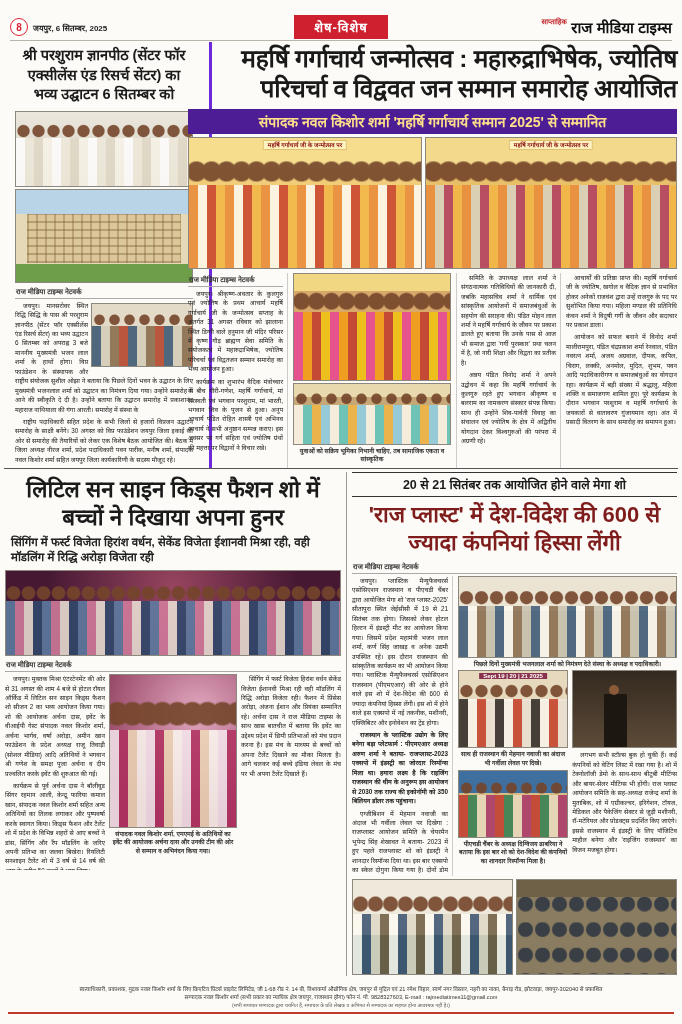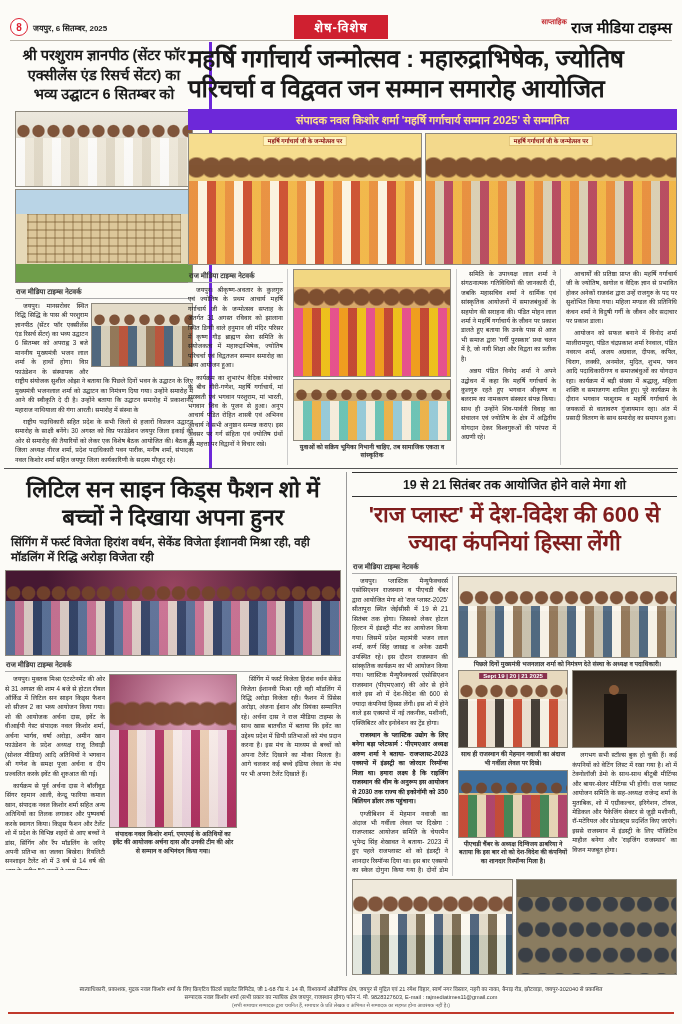--- a/index.html
+++ b/index.html
@@ -67,22 +67,22 @@
 
   
   .left-col{position:absolute;top:42px;left:15px;width:178px;bottom:556px;border-right:3px solid #6d28d9;padding-right:16px;}
   .left-col h2{font-size:14.5px;line-height:1.35;font-weight:bold;text-align:center;margin:4px 2px 6px;}
   .lphoto1{height:74px;margin-bottom:2px;}
   .lphoto2{height:92px;margin-bottom:2px;}
   .inset{float:right;width:100px;height:62px;margin:2px 0 2px 3px;}
 
   
   .main-art{position:absolute;top:42px;left:188px;right:5px;}
-  .main-art h1{font-size:24.5px;line-height:1.22;font-weight:bold;text-align:left;margin:2px 0 5px;letter-spacing:-.3px;}
-  .kicker-bar{background:#6d28d9;color:#ffe08a;font-size:11px;font-weight:bold;text-align:center;padding:3px 4px;margin-bottom:3px;}
+  .main-art h1{font-size:24.5px;line-height:1.22;font-weight:bold;text-align:right;margin:2px 0 5px;letter-spacing:-.3px;}
+  .kicker-bar{background:#4c1d95;color:#ffe08a;font-size:14px;font-weight:bold;text-align:center;padding:3px 4px;margin-bottom:3px;}
   .main-photos{display:flex;gap:3px;height:132px;margin-bottom:4px;}
   .mp1{flex:0 0 232px;}
   .mp2{flex:1;}
   .main-text{display:flex;gap:5px;height:196px;}
   .mcol{overflow:hidden;}
   .mcol.c1{flex:0 0 95px;border-right:1px solid #ccc;padding-right:4px;}
   .mid-photos{flex:0 0 158px;display:flex;flex-direction:column;}
   .mid-photos .pA{height:106px;margin-bottom:2px;}
   .mid-photos .pB{height:60px;}
   .mcol.c3{flex:0 0 95px;border-right:1px solid #ccc;padding-right:4px;border-left:1px solid #ccc;padding-left:4px;}
@@ -202,21 +202,21 @@
         <div class="photo ph-pageant heads bodies"></div>
         <div class="caption">संपादक नवल किशोर शर्मा, एमएमई के अतिथियों का इवेंट की आयोजक अर्चना दास और उनकी टीम की ओर से सम्मान व अभिनंदन किया गया।</div>
       </div>
       <div class="fcol">
         <p>सिंगिंग में फर्स्ट विजेता हिरांश वर्धन सेकेंड विजेता ईशानवी मिश्रा रही वही मॉडलिंग में रिद्धि अरोड़ा विजेता रही। फैशन में प्रिंसेस अरोड़ा, अंजना ईशान और प्रियंका सम्मानित रहे। अर्चना दास ने राज मीडिया टाइम्स के साथ खास बातचीत में बताया कि इवेंट का उद्देश्य प्रदेश में छिपी प्रतिभाओं को मंच प्रदान करना है। इस मंच के माध्यम से बच्चों को अपना टैलेंट दिखाने का मौका मिलता है। आगे चलकर कई बच्चे इंडिया लेवल के मंच पर भी अपना टैलेंट दिखाते हैं।</p>
       </div>
     </div>
   </section>
 
   <section class="rajplast">
-    <div class="kicker2">19 से 21 सितंबर तक आयोजित होने वाले मेगा शो</div>
+    <div class="kicker2">20 से 21 सितंबर तक आयोजित होने वाले मेगा शो</div>
     <h1>'राज प्लास्ट' में देश-विदेश की 600 से ज्यादा कंपनियां हिस्सा लेंगी</h1>
     <div class="credit">राज मीडिया टाइम्स नेटवर्क</div>
     <div class="r-body">
       <div class="rcol1">
         <p>जयपुर। प्लास्टिक मैन्युफैक्चरर्स एसोसिएशन राजस्थान व पीएचडी चैंबर द्वारा आयोजित मेगा शो 'राज प्लास्ट-2025' सीतापुरा स्थित जेईसीसी में 19 से 21 सितंबर तक होगा। जिसको लेकर होटल हिल्टन में इंडस्ट्री मीट का आयोजन किया गया। जिसमें प्रदेश महामंत्री भजन लाल शर्मा, कर्ण सिंह जाखड़ व अनेक उद्यमी उपस्थित रहे। इस दौरान राजस्थान की सांस्कृतिक कार्यक्रम का भी आयोजन किया गया। प्लास्टिक मैन्युफैक्चरर्स एसोसिएशन राजस्थान (पीएमएआर) की ओर से होने वाले इस शो में देश-विदेश की 600 से ज्यादा कंपनियां हिस्सा लेंगी। इस शो में होने वाले इस एक्सपो में नई तकनीक, मशीनरी, एक्जिबिटर और इनोवेशन का ट्रेंड होगा।</p>
         <p class="lead-b">राजस्थान के प्लास्टिक उद्योग के लिए बनेगा बड़ा प्लेटफार्म : पीएमएआर अध्यक्ष अरुण शर्मा ने बताया- राजप्लास्ट-2023 एक्सपो में इंडस्ट्री का जोरदार रिस्पॉन्स मिला था। हमारा लक्ष्य है कि राइजिंग राजस्थान की थीम के अनुरूप इस आयोजन से 2030 तक राज्य की इकोनॉमी को 350 बिलियन डॉलर तक पहुंचाना।</p>
         <p>एग्जीबिशन में मेहमान नवाजी का अंदाज भी गर्वीला लेवल पर दिखेगा : राजप्लास्ट आयोजन समिति के चेयरमैन भूपेन्द्र सिंह शेखावत ने बताया- 2023 में हुए पहले राजप्लास्ट शो को इंडस्ट्री ने शानदार रिस्पॉन्स दिया था। इस बार एक्सपो का स्केल दोगुना किया गया है। दोनों डोम बुक किए गए हैं, ताकि एक इंटरनेशनल लेवल का शो प्रस्तुत किया जा सके।</p>
       </div>
       <div class="r-right">
         <div class="photo ph-indoor heads bodies rp1"></div>

